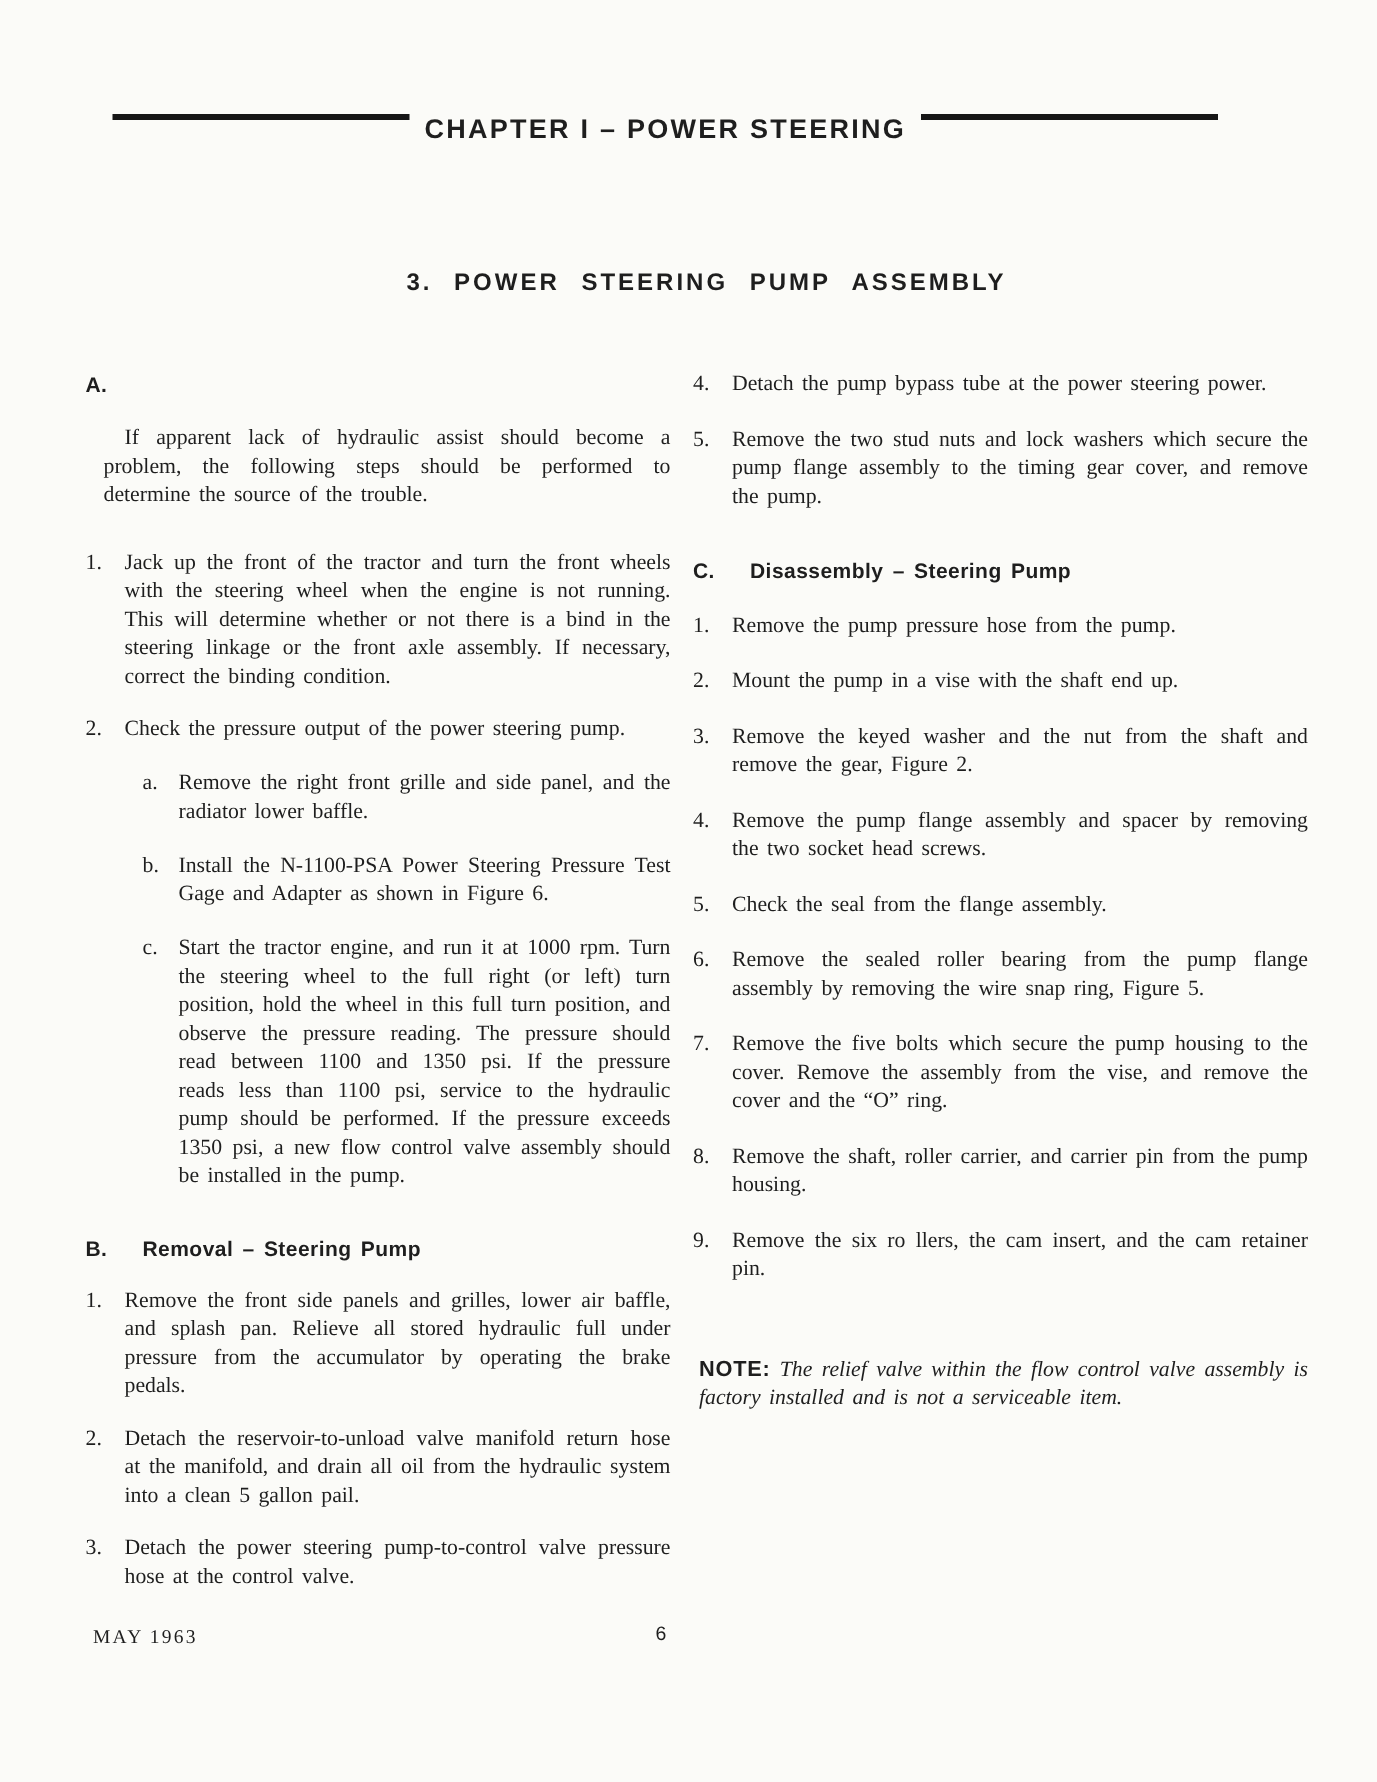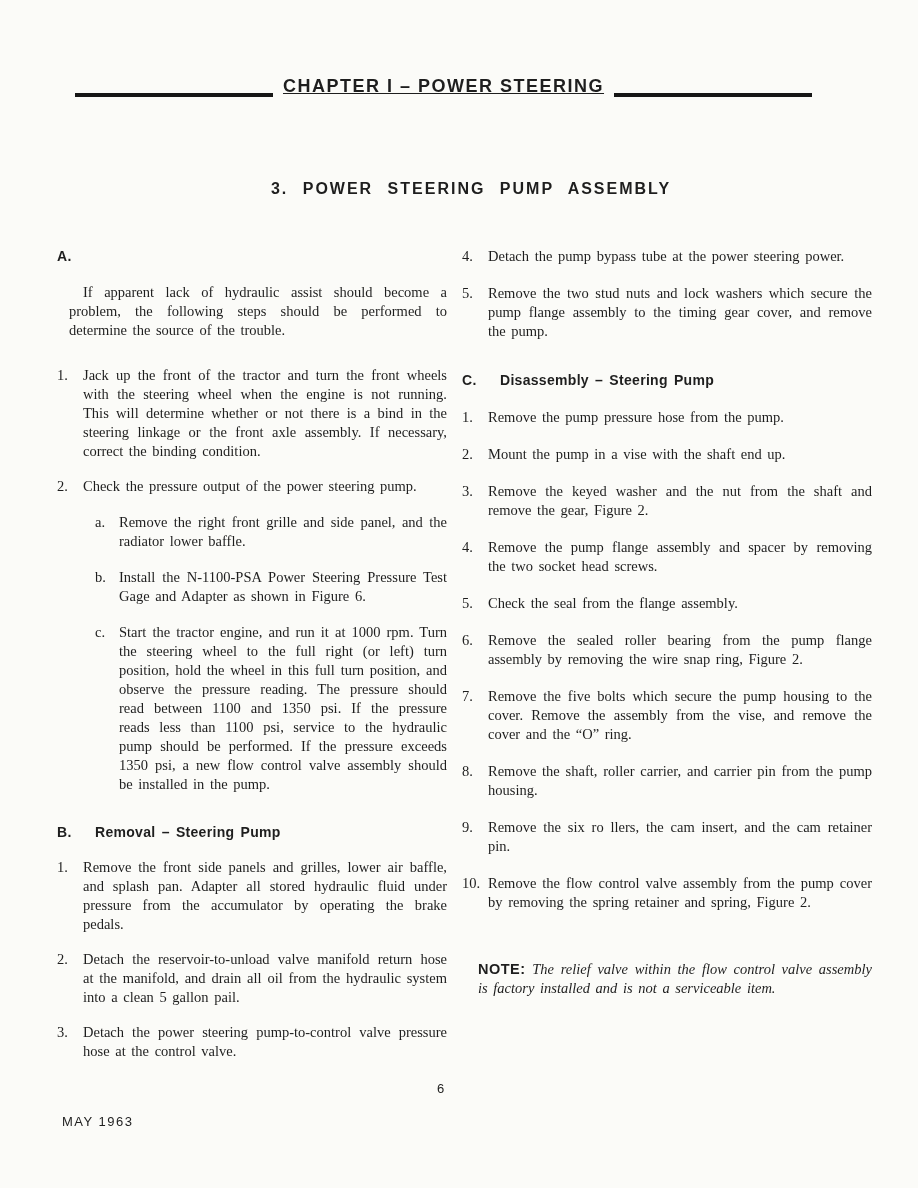--- a/index.html
+++ b/index.html
@@ -7,21 +7,21 @@
     width:918px;height:1188px;position:relative;
     background:#fbfbf8;color:#1e1e1e;
     font-family:"Liberation Serif", serif;
     -webkit-font-smoothing:antialiased;
   }
   .page{position:absolute;inset:0;}
 
   
   .chapter-header{
     position:absolute;top:76px;left:75px;width:737px;
-    display:flex;align-items:flex-end;text-decoration:underline;
+    display:flex;align-items:flex-start;
   }
   .chapter-header .rule{flex:1;height:4px;background:#161616;}
   .chapter-title{
     margin:0;padding:0 10px;white-space:nowrap;
     font-family:"Liberation Sans", sans-serif;
     font-size:18px;font-weight:bold;letter-spacing:1.5px;
   }
 
   
   .page-title{
@@ -50,32 +50,32 @@
   .item{display:flex;margin-top:16px;}
   .col-right .item{margin-top:18px;}
   .item.first{margin-top:26px;}
   .col-right .item.first{margin-top:0;}
   .item .label{width:26px;flex-shrink:0;}
   .item .body{flex:1;text-align:justify;}
 
   .subitem{margin-left:38px;margin-top:17px;}
   .subitem .label{width:24px;}
 
-  .note{margin:48px 0 0 16px;text-align:justify;}
+  .note{margin:48px 0 0 4px;text-align:justify;}
   .note-label{
     font-family:"Liberation Sans", sans-serif;
     font-weight:bold;letter-spacing:0.5px;font-style:normal;
   }
   .note-text{font-style:italic;}
 
   
   .footer-date{
     position:absolute;left:62px;top:1083px;
-    font-family:Liberation Sans, sans-serif;
-    font-size:13px;letter-spacing:1.5px;margin-top:31px;
+    font-family:Liberation Serif, serif;
+    font-size:13px;letter-spacing:1.5px;
   }
   .page-number{
     position:absolute;left:437px;top:1081px;
     font-family:"Liberation Sans", sans-serif;
     font-size:13px;
   }
 </style>
 </head>
 <body>
 
@@ -119,21 +119,21 @@
       <span class="body">Start the tractor engine, and run it at 1000 rpm. Turn the steering wheel to the full right (or left) turn position, hold the wheel in this full turn position, and observe the pressure reading. The pressure should read between 1100 and 1350 psi. If the pressure reads less than 1100 psi, service to the hydraulic pump should be performed. If the pressure exceeds 1350 psi, a new flow control valve assembly should be installed in the pump.</span>
     </div>
 
     <div class="sec-heading spaced">
       <span class="label">B.</span>
       <span class="title">Removal – Steering Pump</span>
     </div>
 
     <div class="item">
       <span class="label">1.</span>
-      <span class="body">Remove the front side panels and grilles, lower air baffle, and splash pan. Adapter all stored hydraulic fluid under pressure from the accumulator by operating the brake pedals.</span>
+      <span class="body">Remove the front side panels and grilles, lower air baffle, and splash pan. Relieve all stored hydraulic full under pressure from the accumulator by operating the brake pedals.</span>
     </div>
     <div class="item">
       <span class="label">2.</span>
       <span class="body">Detach the reservoir-to-unload valve manifold return hose at the manifold, and drain all oil from the hydraulic system into a clean 5 gallon pail.</span>
     </div>
     <div class="item">
       <span class="label">3.</span>
       <span class="body">Detach the power steering pump-to-control valve pressure hose at the control valve.</span>
     </div>
 
@@ -170,38 +170,34 @@
     <div class="item">
       <span class="label">4.</span>
       <span class="body">Remove the pump flange assembly and spacer by removing the two socket head screws.</span>
     </div>
     <div class="item">
       <span class="label">5.</span>
       <span class="body">Check the seal from the flange assembly.</span>
     </div>
     <div class="item">
       <span class="label">6.</span>
-      <span class="body">Remove the sealed roller bearing from the pump flange assembly by removing the wire snap ring, Figure 2.</span>
+      <span class="body">Remove the sealed roller bearing from the pump flange assembly by removing the wire snap ring, Figure 5.</span>
     </div>
     <div class="item">
       <span class="label">7.</span>
       <span class="body">Remove the five bolts which secure the pump housing to the cover. Remove the assembly from the vise, and remove the cover and the “O” ring.</span>
     </div>
     <div class="item">
       <span class="label">8.</span>
       <span class="body">Remove the shaft, roller carrier, and carrier pin from the pump housing.</span>
     </div>
     <div class="item">
       <span class="label">9.</span>
       <span class="body">Remove the six ro llers, the cam insert, and the cam retainer pin.</span>
     </div>
-    <div class="item">
-      <span class="label">10.</span>
-      <span class="body">Remove the flow control valve assembly from the pump cover by removing the spring retainer and spring, Figure 2.</span>
-    </div>
 
     <p class="note"><span class="note-label">NOTE:</span><span class="note-text"> The relief valve within the flow control valve assembly is factory installed and is not a serviceable item.</span></p>
 
   </div>
 
   <div class="footer-date">MAY 1963</div>
   <div class="page-number">6</div>
 
 </div>
 

